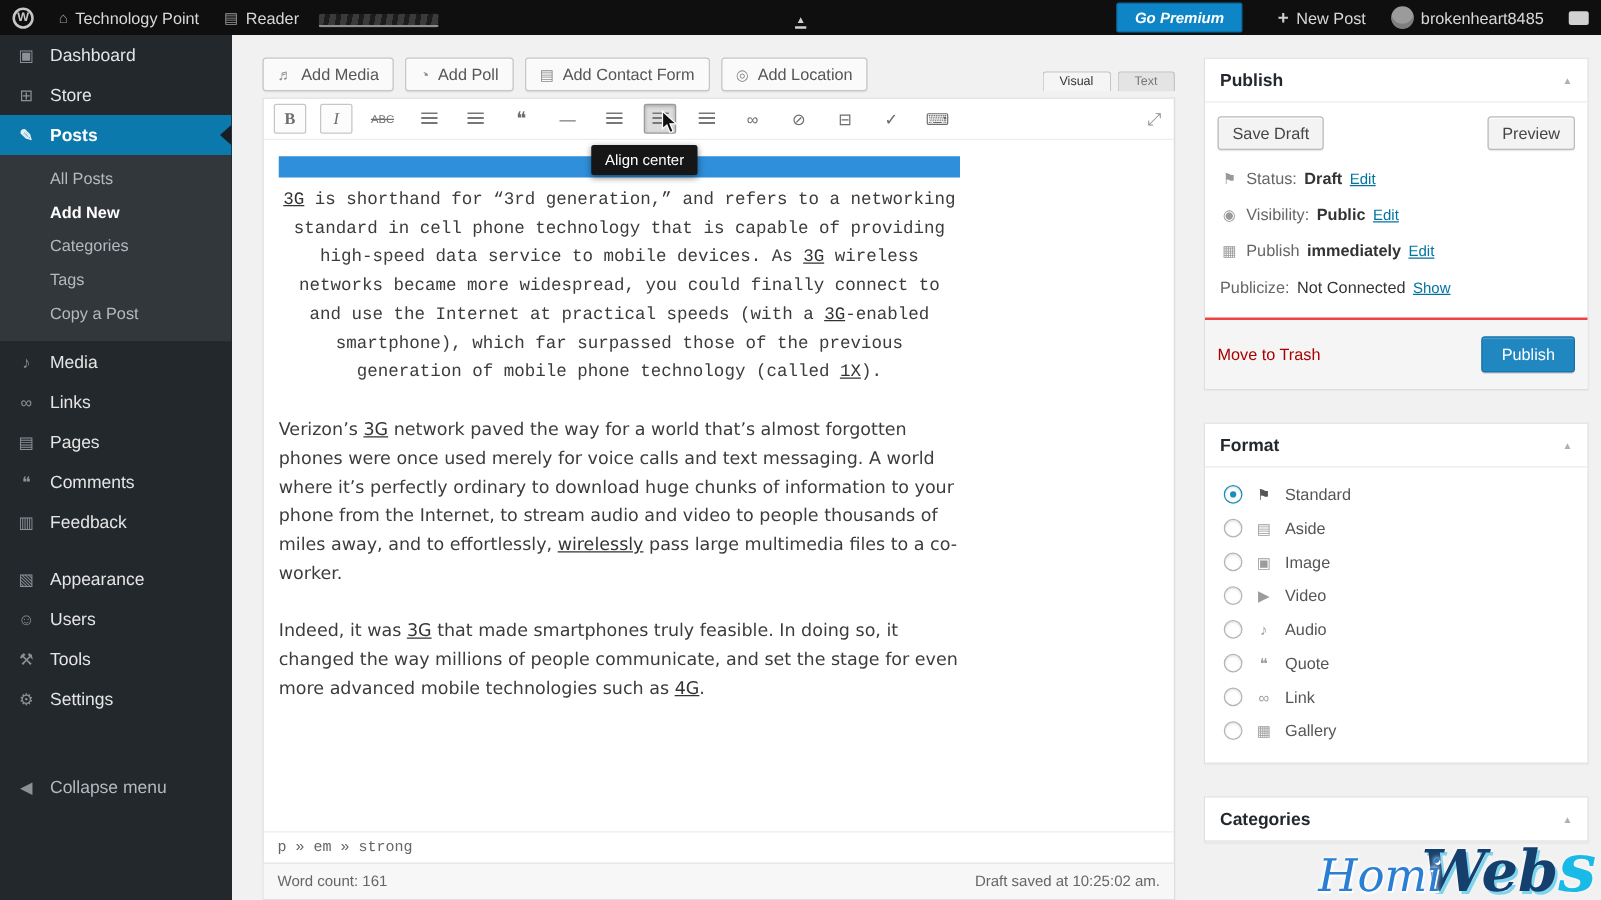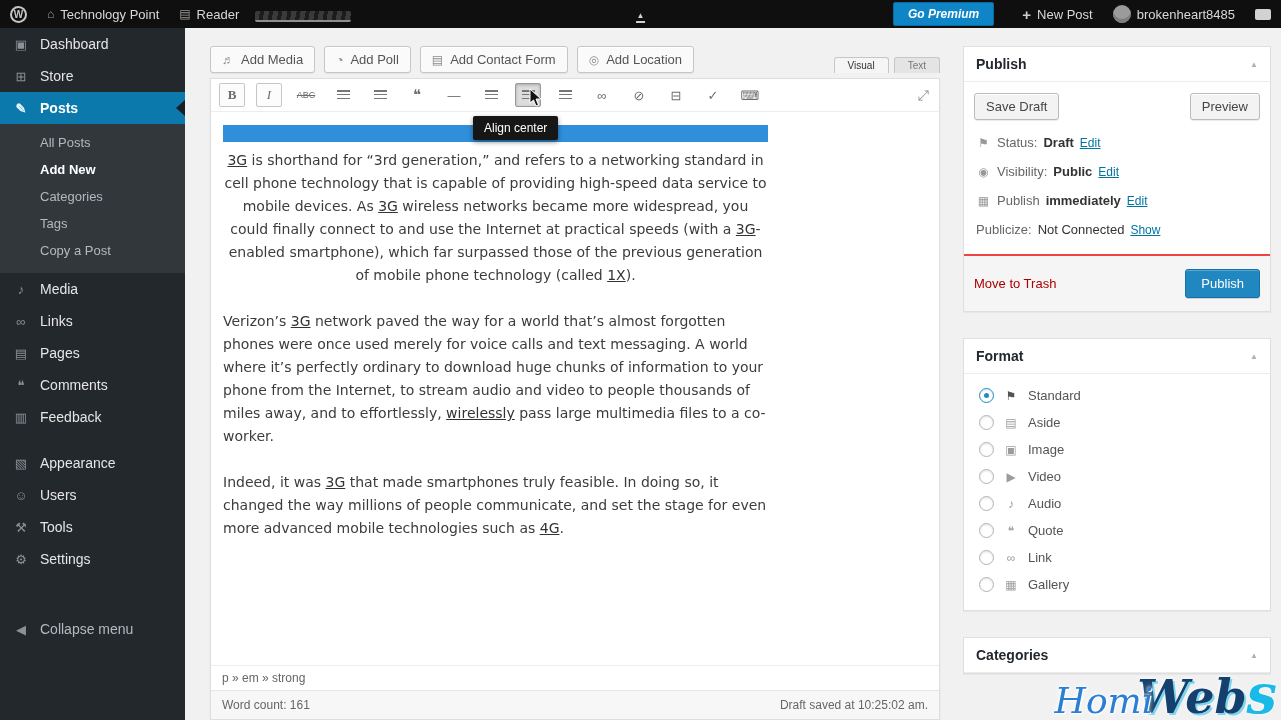--- a/index.html
+++ b/index.html
@@ -86,25 +86,25 @@
     cursor:pointer; }
   .cursor { position:absolute; left:318px; top:9px; z-index:35; }
   .tooltip { position:absolute; top:37px; left:262px; background:#161616; color:#fff;
     font-size:12px; padding:5px 11px; border-radius:2px; white-space:nowrap;
     box-shadow:0 2px 5px rgba(0,0,0,.45); z-index:30; }
 
   .editor-content { flex:1; padding:13px 12px 0 12px; overflow:hidden; cursor:text; }
   .sel-line { width:545px; height:17px; background:#2f8fdb; margin-bottom:7px; }
   .post-p { width:545px; font-family:"DejaVu Sans", sans-serif; font-size:14px;
     line-height:23px; color:#3c3c3c; margin-bottom:23px; }
-  .post-p.center { text-align:center; }
+  .post-p.center { text-align:center;font-family:Liberation Mono, monospace; }
   .content-link { color:#333; text-decoration:underline; cursor:pointer; }
 
   .editor-statusbar { font-size:12px; color:#666; }
-  .path-row { padding:5px 11px; border-top:1px solid #eee; }
+  .path-row { padding:5px 11px; border-top:1px solid #eee;font-family:Liberation Mono, monospace; }
   .count-row { display:flex; justify-content:space-between; padding:7px 11px;
     border-top:1px solid #e5e5e5; background:#f7f7f7; }
 
   
   .right-col { position:absolute; left:778px; top:18px; width:308px; bottom:0; }
   .postbox { background:#fff; border:1px solid #dfdfdf; margin-bottom:26px;
     box-shadow:0 1px 1px rgba(0,0,0,.04); }
   .pb-header { display:flex; justify-content:space-between; align-items:center;
     padding:9px 12px; font-size:14px; font-weight:bold; color:#23282d;
     border-bottom:1px solid #ececec; cursor:pointer; }

